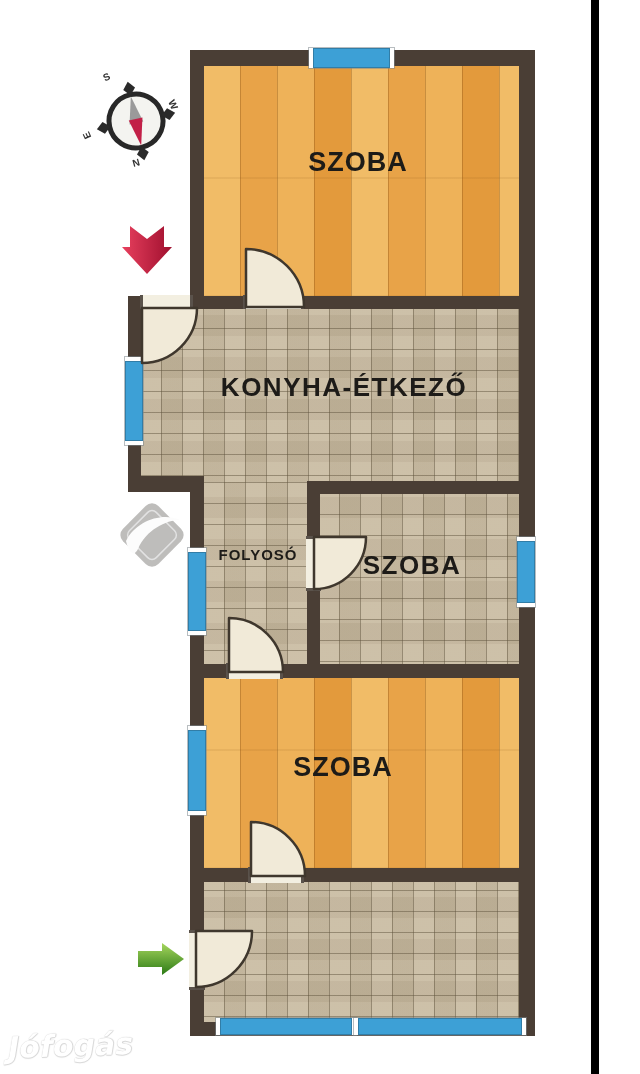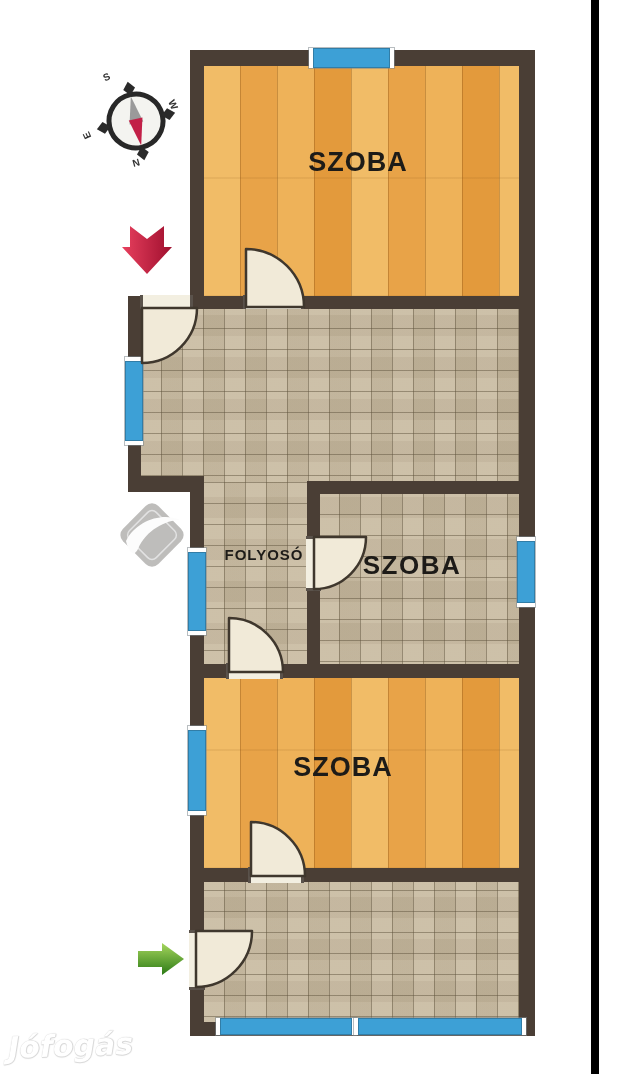--- a/index.html
+++ b/index.html
@@ -128,20 +128,21 @@
     <polygon points="138,951 162,951 162,943 184,959 162,975 162,967 138,967" fill="url(#gGreen)"></polygon>
 
     <g opacity="0.82">
       <rect x="127" y="510" width="50" height="50" rx="9" transform="rotate(45 152 535)" fill="#b0afad"></rect>
       <rect x="133" y="516" width="38" height="38" rx="6" transform="rotate(45 152 535)" fill="none" stroke="#dcdcdc" stroke-width="1.5"></rect>
       <path d="M126,541 C136,521 162,512 180,520 C166,520 146,530 138,549 C133,559 128,550 126,541 Z" fill="#fcfcfc"></path>
     </g>
   </svg>
 
   <div class="room-label lbl-big" style="left:358px;top:162px;">SZOBA</div>
-  <div class="room-label lbl-small" style="left:264px;top:554px;">FOLYOSÓ</div>
+  <div class="room-label lbl-mid" style="left:344px;top:387px;">KONYHA-ÉTKEZŐ</div>
+  <div class="room-label lbl-small" style="left:258px;top:554px;">FOLYOSÓ</div>
   <div class="room-label lbl-mid" style="left:412px;top:565px;">SZOBA</div>
   <div class="room-label lbl-big" style="left:343px;top:767px;">SZOBA</div>
 
   <div id="wm-portal">Jófogás</div>
 
   <div id="edge-line"></div>
 </div>
 
 </body></html>

